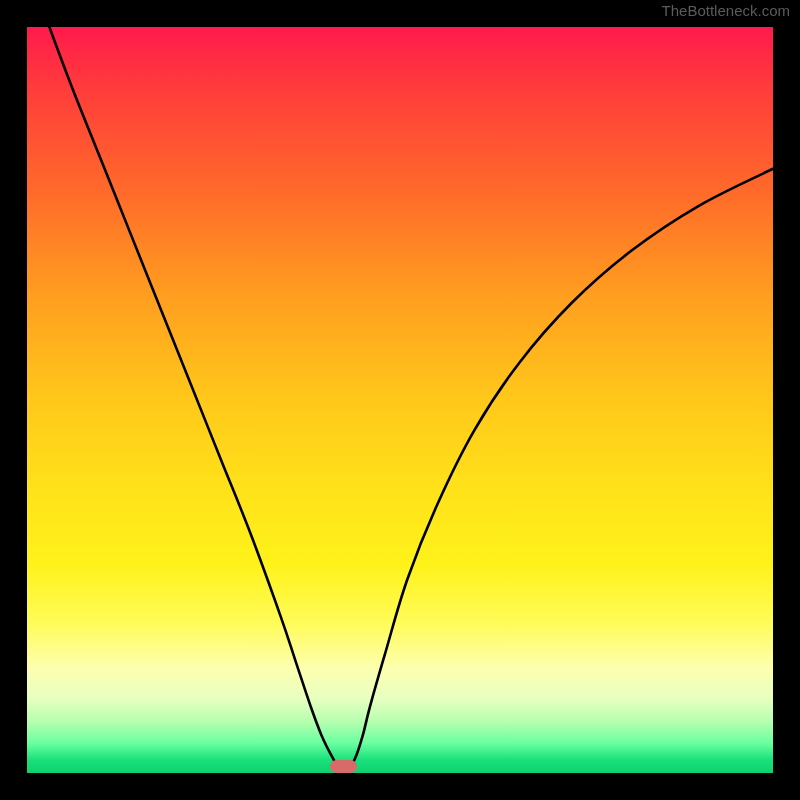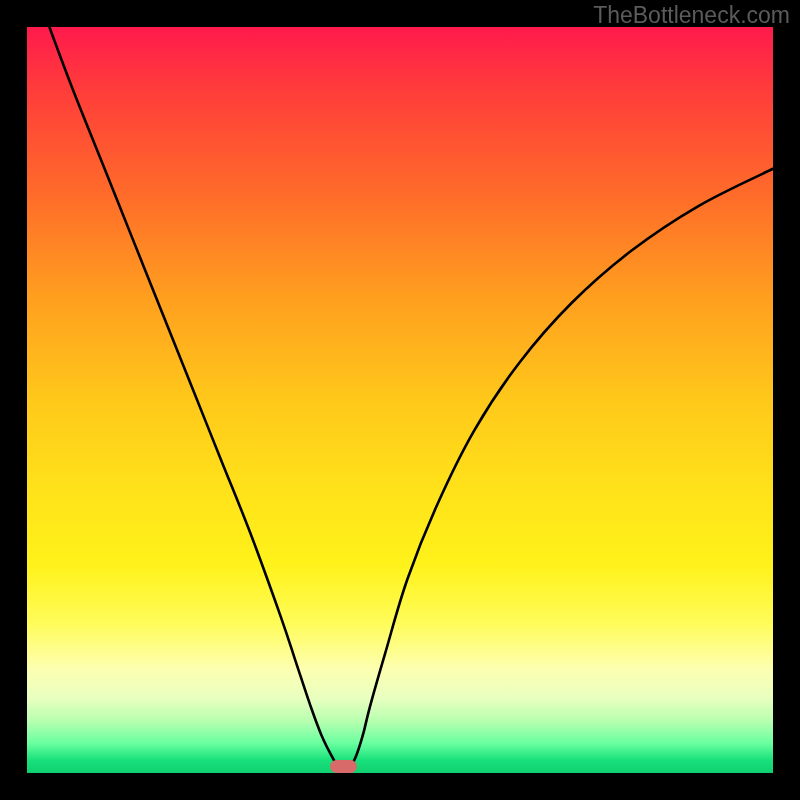--- a/index.html
+++ b/index.html
@@ -67,21 +67,21 @@
   .marker {
     position: absolute;
     background: #d96a6a;
     border-radius: 8px;
   }
   .watermark {
     position: absolute;
     top: 2px;
     right: 10px;
     color: #5b5b5b;
-    font-size: 23px;
+    font-size: 15px;
     font-weight: 400;
     letter-spacing: 0px;
     user-select: none;
   }
 </style>
 </head>
 <body>
 
 <div class="frame">
 

